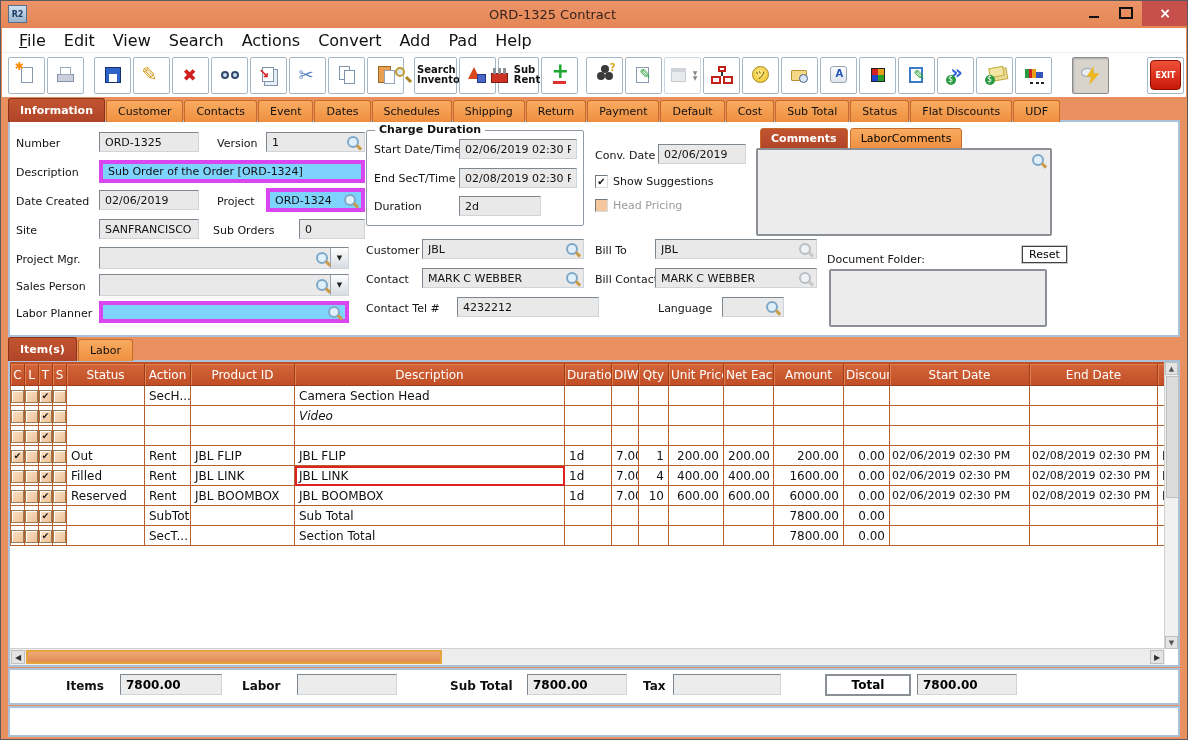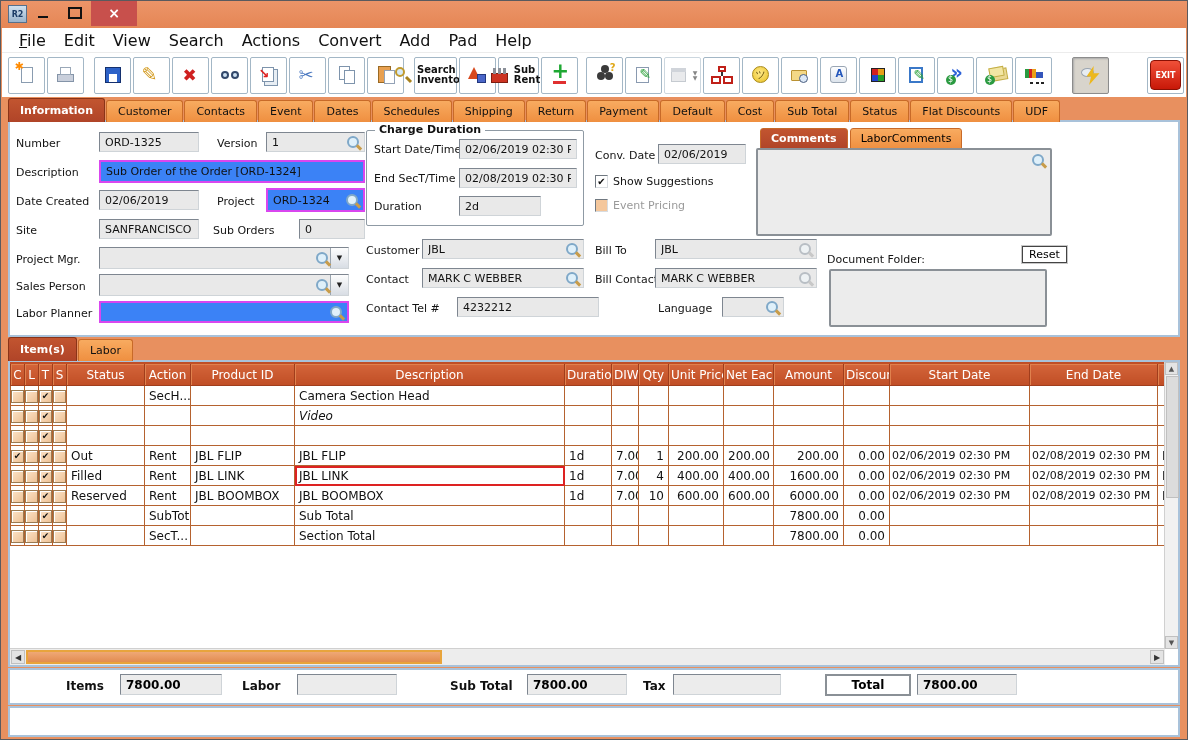--- a/index.html
+++ b/index.html
@@ -92,21 +92,21 @@
   .panel{position:absolute;background:#fff;border:2px solid #a9c2da}
   #main-panel{left:8px;top:120px;width:1168px;height:213px}
   #grid-panel{left:8px;top:360px;width:1168px;height:303px}
   #totals-panel{left:8px;top:668px;width:1168px;height:33px}
   #status-bar{left:8px;top:706px;width:1168px;height:27px}
 
   
   .lbl{position:absolute;font-size:11px;color:#141414;white-space:nowrap}
   .fbox{position:absolute;display:flex;align-items:center;background:#e9e9e9;border:1px solid;border-color:#7e8690 #cfd4d8 #cfd4d8 #7e8690;box-sizing:border-box;padding:0 3px}
   .fbox input{flex:1;min-width:0;border:none;background:transparent;font:11px "DejaVu Sans",sans-serif;color:#111;padding:0 2px;outline:none}
-  .fbox.wht{background:#3b82f6;border:2px solid #d946ef}
+  .fbox.wht{background:#7dd3fc;border:4px solid #d946ef}
   .mag{width:15px;height:15px;position:relative;flex:none}
   .mag::before{content:"";position:absolute;left:1px;top:1px;width:8px;height:8px;border:2px solid #7fa8c8;border-radius:50%;background:#dff0fa;box-sizing:content-box}
   .mag::after{content:"";position:absolute;left:10px;top:11px;width:6px;height:3px;background:#c89c4a;transform:rotate(45deg)}
   .mag.dim::before{border-color:#b8bec4;background:#eef2f4}
   .mag.dim::after{background:#c8c8c8}
   .dd{width:17px;height:100%;flex:none;background:linear-gradient(#fdfdfd,#d8dde4);border-left:1px solid #9aa4ae;display:flex;align-items:center;justify-content:center;font-size:7px;color:#222;margin-right:-3px}
   .grp{position:absolute;border:1px solid #8f9aa4;border-radius:2px}
   .grp>.legend{position:absolute;top:-8px;left:8px;background:#fff;padding:0 4px;font-size:11px;font-weight:bold;color:#111}
   .chk{width:13px;height:13px;flex:none;background:#fff;border:1px solid;border-color:#707880 #d8dce0 #d8dce0 #707880;display:inline-flex;align-items:center;justify-content:center;font-size:10px;color:#111;box-sizing:border-box}
   .chk.tan{background:#f4c79c}
@@ -141,20 +141,21 @@
   
   .tlbl{position:absolute;font-size:12px;font-weight:bold;color:#111;top:9px}
   .tval{position:absolute;top:4px;height:21px;background:#ececec;border:1px solid;border-color:#7e8690 #cfd4d8 #cfd4d8 #7e8690;font-size:12px;font-weight:bold;display:flex;align-items:center;padding:0 5px;box-sizing:border-box}
   .totbox{position:absolute;top:4px;height:22px;width:86px;background:#fff;border:2px solid #8a9096;font-size:12px;font-weight:bold;display:flex;align-items:center;justify-content:center;box-sizing:border-box}
 </style>
 </head>
 <body>
 
 <div class="titlebar">
   <div class="appicon">R2</div>
+  <div class="title">ORD-1325 Contract</div>
   <div class="winbtns">
     <div class="wbtn wmin"></div>
     <div class="wbtn wmax"></div>
     <div class="wbtn wclose">×</div>
   </div>
 </div>
 
 <div class="menubar" id="menubar">
     <span class="menu-item"><u>F</u>ile</span>
     <span class="menu-item">Edit</span>
@@ -358,21 +359,21 @@
   <div class="lbl" style="left:585px;top:27px">Conv. Date</div>
   <div class="fbox" style="left:648px;top:22px;width:88px;height:20px">
     <input readonly="" value="02/06/2019" style="">
   </div>
   <div class="chkrow" style="left:585px;top:53px">
     <span class="chk">✔</span>
     <span>Show Suggestions</span>
   </div>
   <div class="chkrow dis" style="left:585px;top:77px">
     <span class="chk tan"></span>
-    <span>Event Pricing</span>
+    <span>Head Pricing</span>
   </div>
 
   <div class="lbl" style="left:356px;top:122px">Customer</div>
   <div class="fbox" style="left:412px;top:117px;width:162px;height:20px">
     <input readonly="" value="JBL" style="">
     <span class="mag"></span>
   </div>
   <div class="lbl" style="left:585px;top:122px">Bill To</div>
   <div class="fbox" style="left:645px;top:117px;width:162px;height:20px">
     <input readonly="" value="JBL" style="">

